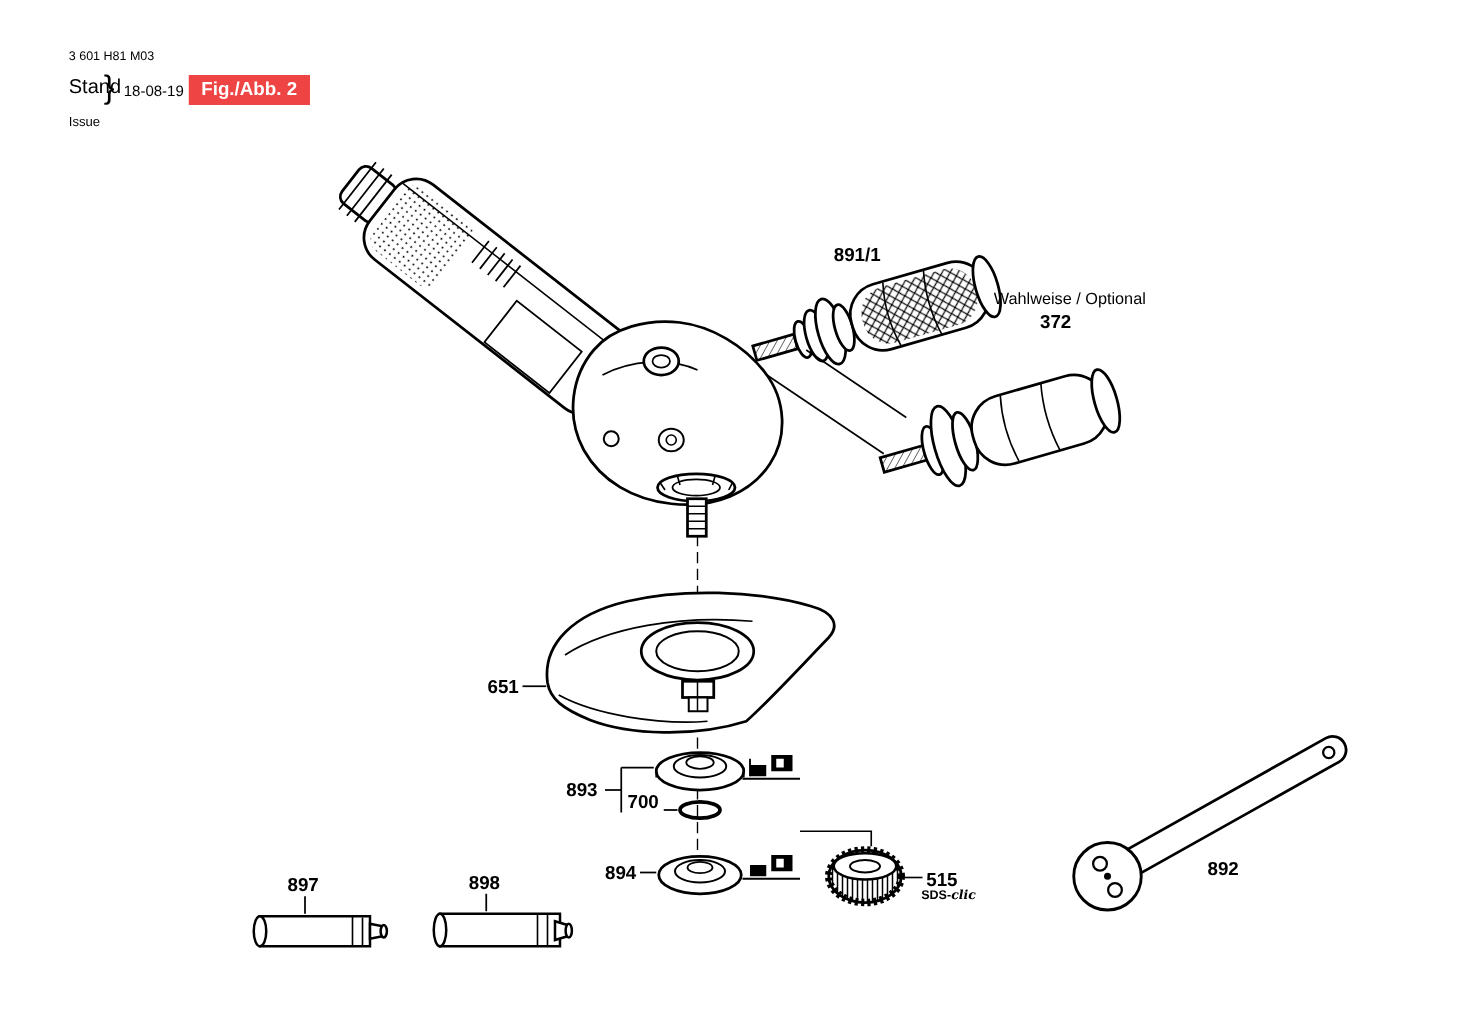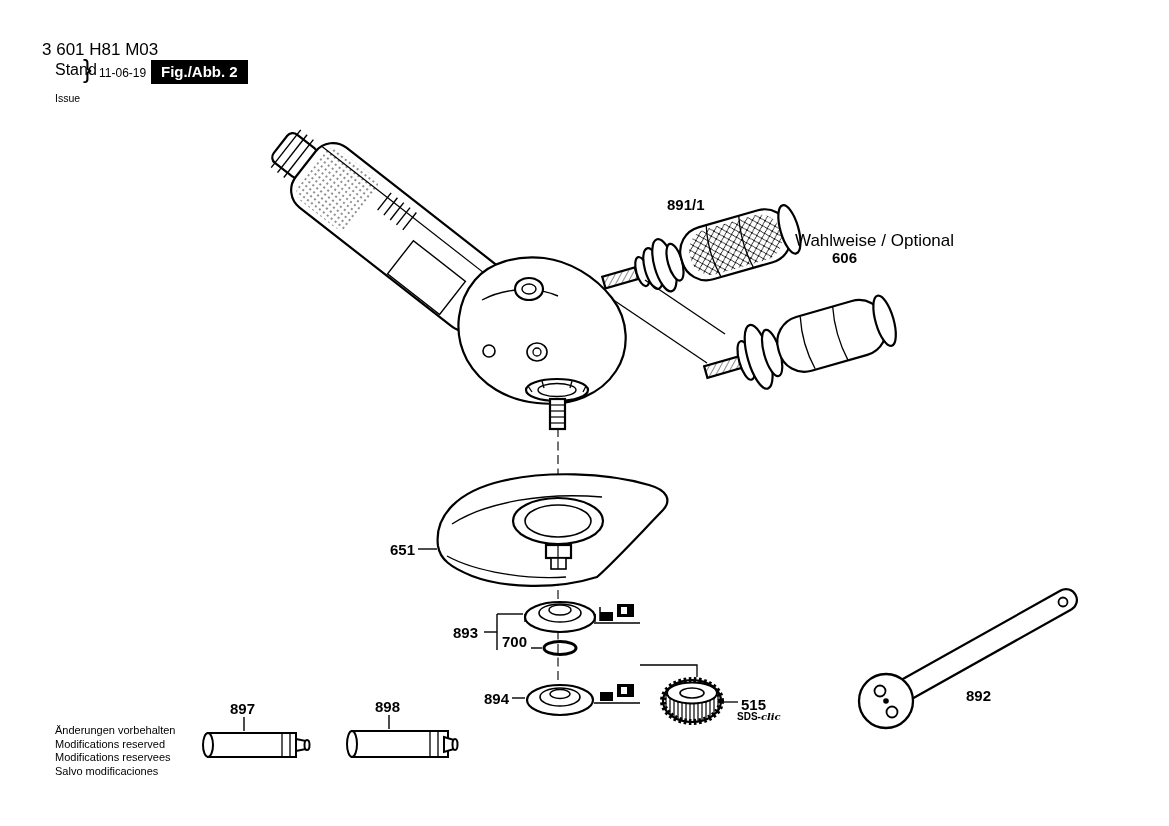--- a/index.html
+++ b/index.html
@@ -1,26 +1,26 @@
 <!DOCTYPE html>
 <html><head>
 <meta charset="utf-8">
 <style>
   * { margin:0; padding:0; box-sizing:border-box; }
   html,body { background:#fff; font-family:"Liberation Sans", sans-serif; color:#000; }
   .page { position:relative; width:1169px; height:826px; background:#fff; overflow:hidden; }
   .page svg { position:absolute; left:0; top:0; }
   .lbl { position:absolute; font-weight:bold; font-size:15px; white-space:nowrap; }
-  .note { position:absolute; font-size:17px; white-space:nowrap; }
-  .hdr-code  { position:absolute; left:42px;  top:40px; font-size:17px; }
+  .note { position:absolute; font-size:13px; white-space:nowrap; }
+  .hdr-code  { position:absolute; left:55px;  top:40px; font-size:10px; }
   .hdr-stand { position:absolute; left:55px;  top:61px; font-size:16px; }
   .hdr-issue { position:absolute; left:55px;  top:72px; font-size:10.5px;margin-top:20px; }
   .hdr-brace { position:absolute; left:83px;  top:54px; font-size:26px; font-weight:normal; }
   .hdr-date  { position:absolute; left:99px;  top:66px; font-size:12px; }
-  .fig-box   { position:absolute; left:151px; top:60px; background:#000000; color:#fff;
+  .fig-box   { position:absolute; left:151px; top:60px; background:#ef4444; color:#fff;
                font-weight:bold; font-size:15px; padding:3px 10px 4px; }
   .sds { position:absolute; font-weight:bold; font-size:10px; white-space:nowrap; }
   .sds .clic { font-style:italic; font-family:"DejaVu Serif", serif; }
   .footer { position:absolute; left:55px; top:724px; font-size:11px; line-height:13.5px; }
 </style>
 </head>
 <body>
 
 <div class="page">
 
@@ -202,38 +202,32 @@
       <line x1="512" y1="698" x2="525" y2="698"></line>
       <line x1="244" y1="717" x2="244" y2="731"></line>
       <line x1="389" y1="715" x2="389" y2="729"></line>
     </g>
   </svg>
 
   <div class="hdr-code">3 601 H81 M03</div>
   <div class="hdr-stand">Stand</div>
   <div class="hdr-issue">Issue</div>
   <div class="hdr-brace">}</div>
-  <div class="hdr-date">11-06-19</div>
+  <div class="hdr-date">18-08-19</div>
   <div class="fig-box">Fig./Abb. 2</div>
 
   <div class="lbl" style="left:667px;top:196px">891/1</div>
   <div class="note" style="left:795px;top:231px">Wahlweise / Optional</div>
-  <div class="lbl" style="left:832px;top:249px">606</div>
+  <div class="lbl" style="left:832px;top:249px">372</div>
   <div class="lbl" style="left:390px;top:541px">651</div>
   <div class="lbl" style="left:453px;top:624px">893</div>
   <div class="lbl" style="left:502px;top:633px">700</div>
   <div class="lbl" style="left:484px;top:690px">894</div>
   <div class="lbl" style="left:741px;top:696px">515</div>
   <div class="sds" style="left:737px;top:711px">
     <span>SDS-</span><span class="clic">clic</span>
   </div>
   <div class="lbl" style="left:966px;top:687px">892</div>
   <div class="lbl" style="left:230px;top:700px">897</div>
   <div class="lbl" style="left:375px;top:698px">898</div>
 
-  <div class="footer">
-    <div>Änderungen vorbehalten</div>
-    <div>Modifications reserved</div>
-    <div>Modifications reservees</div>
-    <div>Salvo modificaciones</div>
-  </div>
 
 </div>
 
 </body></html>

